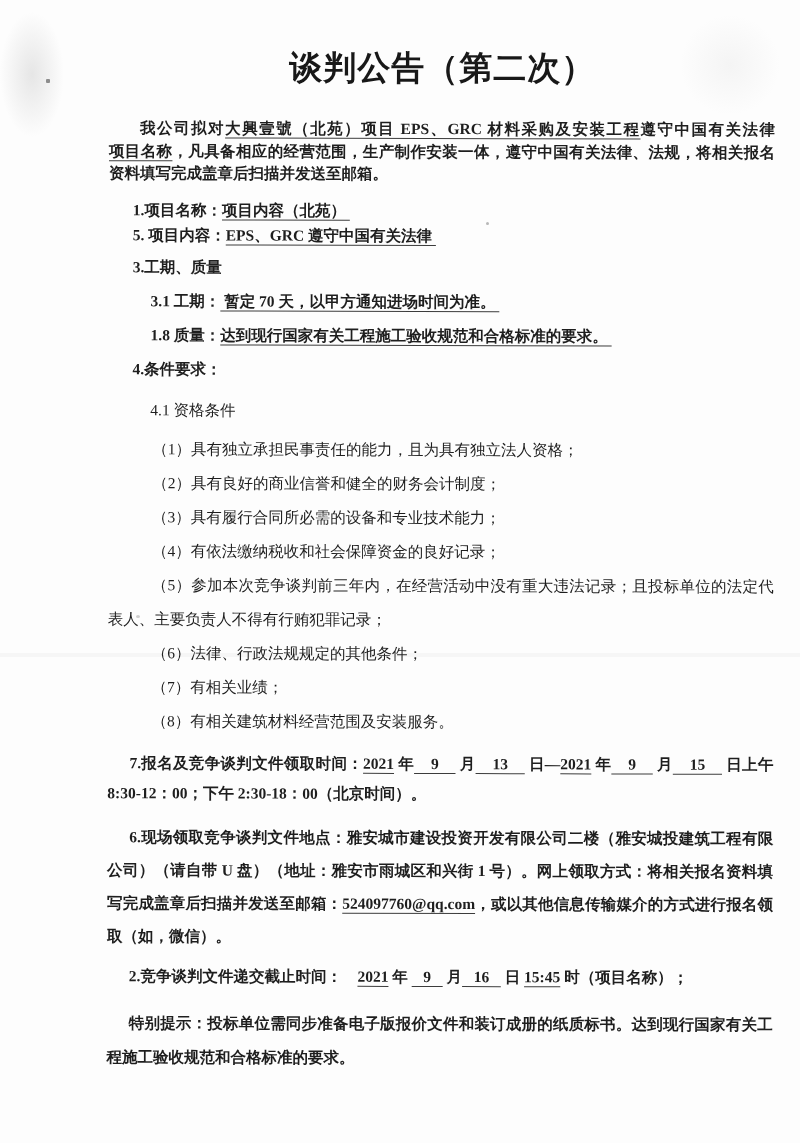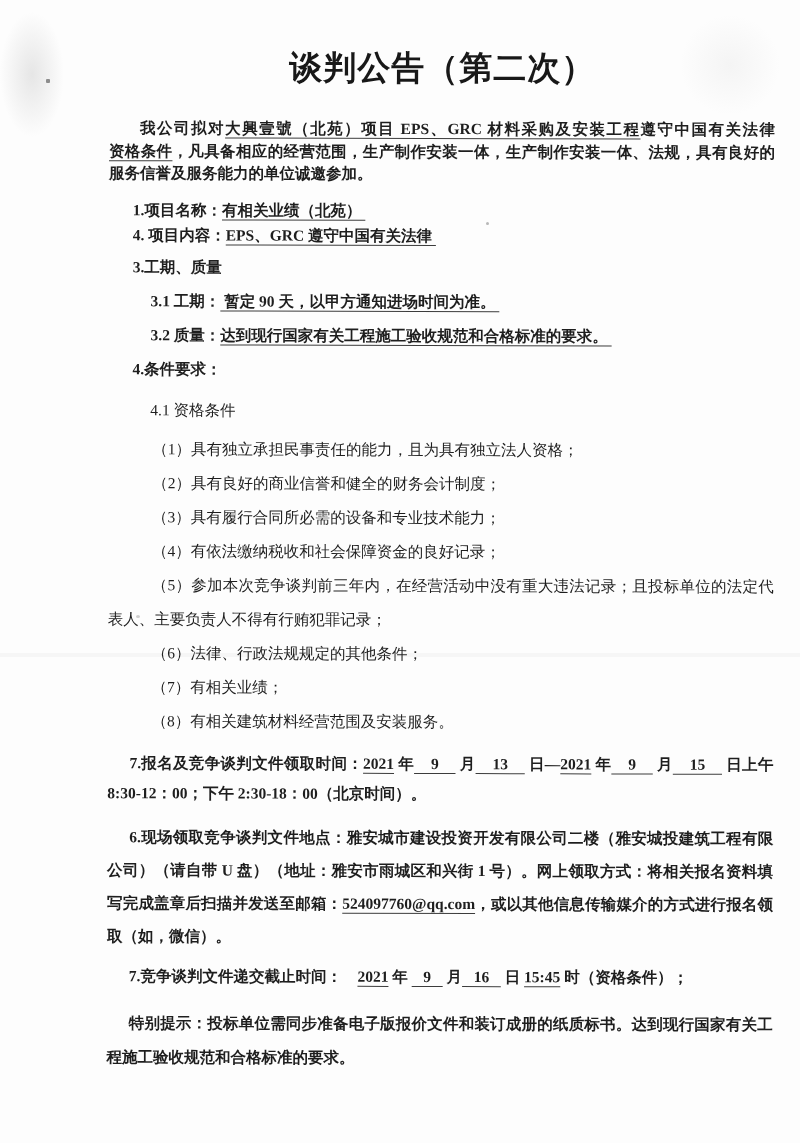--- a/index.html
+++ b/index.html
@@ -103,47 +103,47 @@
   <div class="artifact speck-1"></div>
   <div class="artifact speck-2"></div>
   <div class="artifact speck-3"></div>
   <div class="artifact scan-band"></div>
   <div class="artifact edge-right"></div>
 
   <div class="content">
 
     <h1 class="title">谈判公告（第二次）</h1>
 
-    <p class="intro"><span>我公司拟对</span><span class="u">大興壹號（北苑）项目 EPS、GRC 材料采购及安装工程</span><span>遵守中国有关法律</span><span class="u">资格条件</span><span>，凡具备相应的经营范围，生产制作安装一体，生产制作安装一体、法规，具有良好的服务信誉及服务能力的单位诚邀参加。</span></p>
+    <p class="intro"><span>我公司拟对</span><span class="u">大興壹號（北苑）项目 EPS、GRC 材料采购及安装工程</span><span>遵守中国有关法律</span><span class="u">项目名称</span><span>，凡具备相应的经营范围，生产制作安装一体，遵守中国有关法律、法规，将相关报名资料填写完成盖章后扫描并发送至邮箱。</span></p>
 
-    <p class="num-item mb2"><span>1.项目名称：</span><span class="u">有相关业绩（北苑） </span></p>
+    <p class="num-item mb2"><span>1.项目名称：</span><span class="u">项目内容（北苑） </span></p>
 
-    <p class="num-item mb9"><span>4. 项目内容：</span><span class="u">EPS、GRC 遵守中国有关法律 </span></p>
+    <p class="num-item mb9"><span>5. 项目内容：</span><span class="u">EPS、GRC 遵守中国有关法律 </span></p>
 
     <p class="num-item mb11">3.工期、质量</p>
 
-    <p class="sub-item"><span>3.1 工期：</span><span class="u"> 暂定 90 天，以甲方通知进场时间为准。 </span></p>
+    <p class="sub-item"><span>3.1 工期：</span><span class="u"> 暂定 70 天，以甲方通知进场时间为准。 </span></p>
 
-    <p class="sub-item mb12"><span>3.2 质量：</span><span class="u">达到现行国家有关工程施工验收规范和合格标准的要求。 </span></p>
+    <p class="sub-item mb12"><span>1.8 质量：</span><span class="u">达到现行国家有关工程施工验收规范和合格标准的要求。 </span></p>
 
     <p class="num-item mb18">4.条件要求：</p>
 
     <p class="sub-plain mb12">4.1 资格条件</p>
 
     <p class="cond">（1）具有独立承担民事责任的能力，且为具有独立法人资格；</p>
     <p class="cond">（2）具有良好的商业信誉和健全的财务会计制度；</p>
     <p class="cond">（3）具有履行合同所必需的设备和专业技术能力；</p>
     <p class="cond">（4）有依法缴纳税收和社会保障资金的良好记录；</p>
     <p class="cond">（5）参加本次竞争谈判前三年内，在经营活动中没有重大违法记录；且投标单位的法定代表人、主要负责人不得有行贿犯罪记录；</p>
     <p class="cond">（6）法律、行政法规规定的其他条件；</p>
     <p class="cond">（7）有相关业绩；</p>
     <p class="cond">（8）有相关建筑材料经营范围及安装服务。</p>
 
     <p class="para p5"><span>7.报名及竞争谈判文件领取时间：</span><span class="u">2021</span><span> 年</span><span class="u">    9    </span><span> 月</span><span class="u">    13    </span><span> 日—</span><span class="u">2021</span><span> 年</span><span class="u">    9    </span><span> 月</span><span class="u">    15    </span><span> 日上午 8:30-12：00；下午 2:30-18：00（北京时间）。</span></p>
 
     <p class="para p6"><span>6.现场领取竞争谈判文件地点：</span><span>雅安城市建设投资开发有限公司二楼（雅安城投建筑工程有限公司）（请自带 U 盘）（地址：雅安市雨城区和兴街 1 号）。网上领取方式：将相关报名资料填写完成盖章后扫描并发送至邮箱：</span><span class="u">524097760@qq.com</span><span>，或以其他信息传输媒介的方式进行报名领取（如，微信）。</span></p>
 
-    <p class="para p7"><span>7.竞争谈判文件递交截止时间：</span><span>　</span><span class="u">2021</span><span> 年 </span><span class="u">   9   </span><span> 月</span><span class="u">   16   </span><span> 日 </span><span class="u">15:45</span><span> 时（资格条件）；</span></p>
+    <p class="para p7"><span>2.竞争谈判文件递交截止时间：</span><span>　</span><span class="u">2021</span><span> 年 </span><span class="u">   9   </span><span> 月</span><span class="u">   16   </span><span> 日 </span><span class="u">15:45</span><span> 时（项目名称）；</span></p>
 
     <p class="para notice"><span>特别提示：</span><span>投标单位需同步准备电子版报价文件和装订成册的纸质标书。达到现行国家有关工程施工验收规范和合格标准的要求。</span></p>
 
   </div>
 </div>
 
 </body></html>

